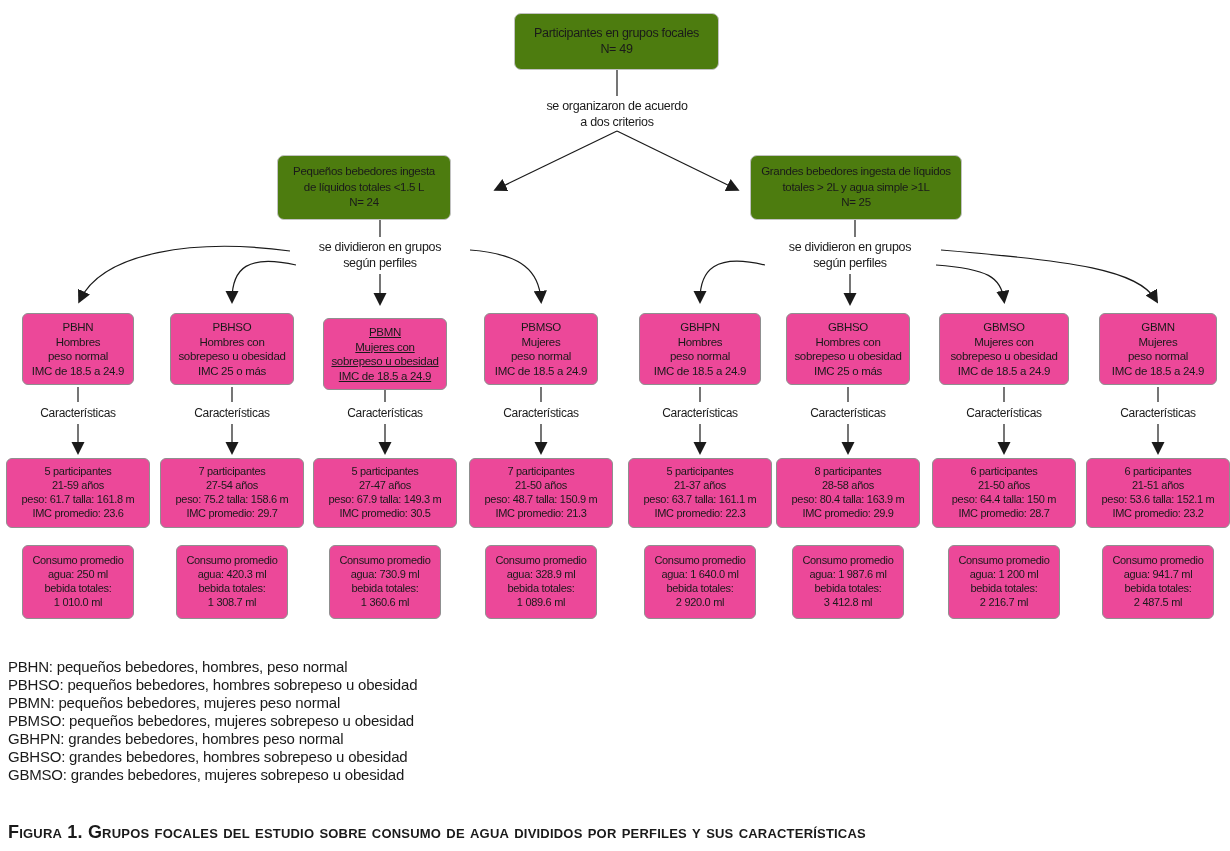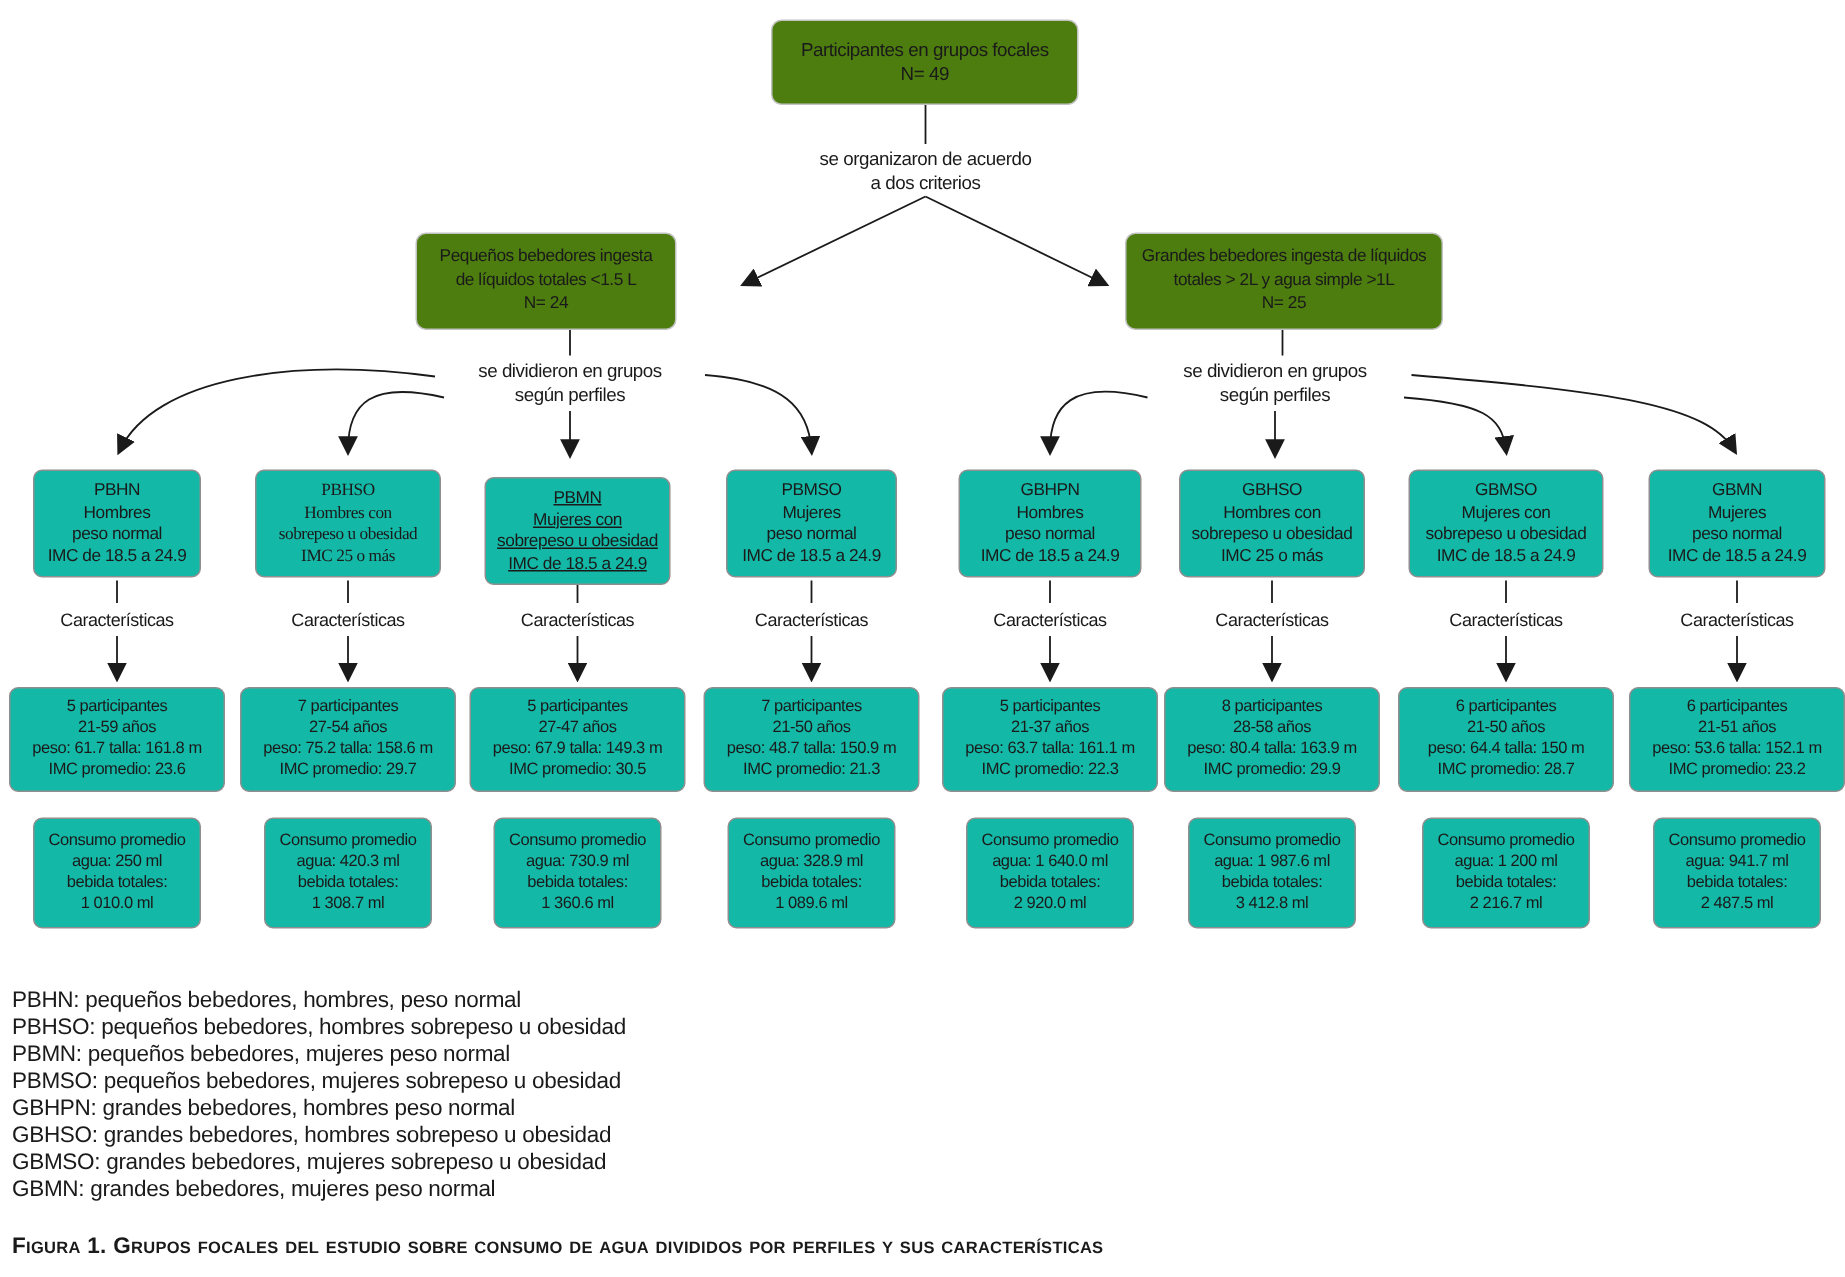--- a/index.html
+++ b/index.html
@@ -1,30 +1,30 @@
 <!DOCTYPE html>
 <html><head>
 <meta charset="utf-8">
 <style>
   html,body{margin:0;padding:0;background:#ffffff;}
   body{width:1230px;height:851px;position:relative;font-family:"Liberation Sans",sans-serif;color:#1a1a1a;}
   .canvas{position:absolute;inset:0;width:1230px;height:851px;}
   svg.connectors{position:absolute;left:0;top:0;width:1230px;height:851px;pointer-events:none;}
-  .box{position:absolute;box-sizing:border-box;background:#14b8a6;border:1px solid #8f8f8f;border-radius:6px;
+  .box{position:absolute;box-sizing:border-box;background:#ec4899;border:1px solid #8f8f8f;border-radius:6px;
        text-align:center;font-size:11.5px;line-height:1.27;letter-spacing:-0.3px;padding:6px 2px;}
   .box.gray{background:#4d7c0f;border:1px solid #c2c2c2;border-radius:7px;}
   .box.root{font-size:12.5px;line-height:1.3;padding:11px 4px;}
   .box.branch{font-size:11.5px;line-height:1.35;padding:8px 2px;}
   .box.char{font-size:11px;}
   .box.cons{font-size:11px;padding:8px 2px;}
   .lbl{position:absolute;text-align:center;font-size:12.5px;line-height:1.28;letter-spacing:-0.3px;}
   .lbl.small{font-size:12px;}
   .ln{white-space:nowrap;}
   .legend{position:absolute;left:8px;top:658px;font-size:15px;line-height:18px;letter-spacing:-0.2px;}
-  .caption{position:absolute;left:8px;top:822px;font-size:15px;font-weight:bold;
+  .caption{position:absolute;left:8px;top:822px;font-size:18px;font-weight:bold;
            font-variant:small-caps;letter-spacing:0.2px;}
 </style>
 </head>
 <body>
 
 <div class="canvas">
 
   <svg class="connectors" viewBox="0 0 1230 851" xmlns="http://www.w3.org/2000/svg">
     <defs>
       <marker id="ah" viewBox="0 0 10 10" refX="7" refY="5" markerWidth="11" markerHeight="11" orient="auto">
@@ -113,21 +113,21 @@
     <div class="ln">peso: 61.7 talla: 161.8 m</div>
     <div class="ln">IMC promedio: 23.6</div>
   </div>
   <div class="box cons" style="left:22px;top:545px;width:112px;">
     <div class="ln">Consumo promedio</div>
     <div class="ln">agua: 250 ml</div>
     <div class="ln">bebida totales:</div>
     <div class="ln">1 010.0 ml</div>
   </div>
 
-  <div class="box" style="left:170px;top:313px;width:124px;font-family:Liberation Serif, serif;">
+  <div class="box" style="left:170px;top:313px;width:124px;">
     <div class="ln">PBHSO</div>
     <div class="ln">Hombres con</div>
     <div class="ln">sobrepeso u obesidad</div>
     <div class="ln">IMC 25 o más</div>
   </div>
   <div class="lbl small" style="left:177px;top:406px;width:110px;">Características</div>
   <div class="box char" style="left:160px;top:458px;width:144px;">
     <div class="ln">7 participantes</div>
     <div class="ln">27-54 años</div>
     <div class="ln">peso: 75.2 talla: 158.6 m</div>
@@ -261,18 +261,17 @@
   </div>
 
   <div class="legend">
     <div>PBHN: pequeños bebedores, hombres, peso normal</div>
     <div>PBHSO: pequeños bebedores, hombres sobrepeso u obesidad</div>
     <div>PBMN: pequeños bebedores, mujeres peso normal</div>
     <div>PBMSO: pequeños bebedores, mujeres sobrepeso u obesidad</div>
     <div>GBHPN: grandes bebedores, hombres peso normal</div>
     <div>GBHSO: grandes bebedores, hombres sobrepeso u obesidad</div>
     <div>GBMSO: grandes bebedores, mujeres sobrepeso u obesidad</div>
-    <div>GBMN: grandes bebedores, mujeres peso normal</div>
   </div>
 
   <div class="caption">Figura 1. Grupos focales del estudio sobre consumo de agua divididos por perfiles y sus características</div>
 
 </div>
 
 </body></html>

